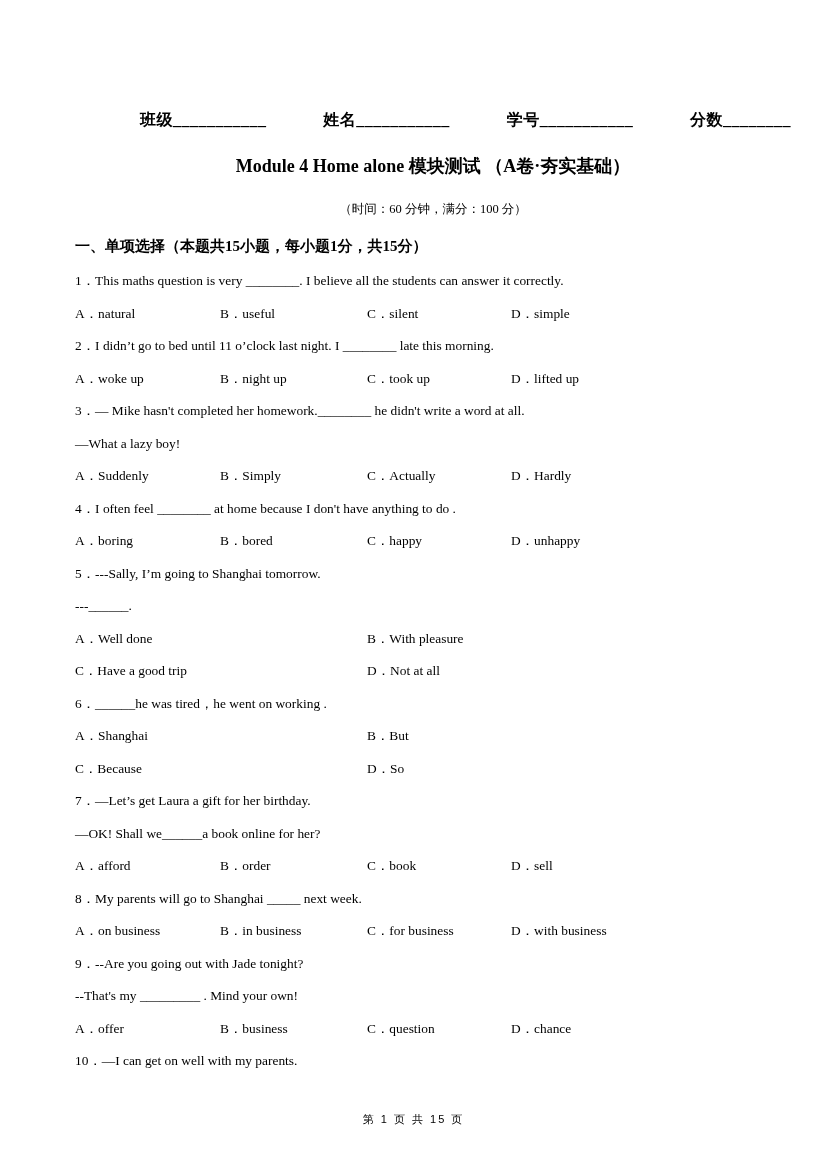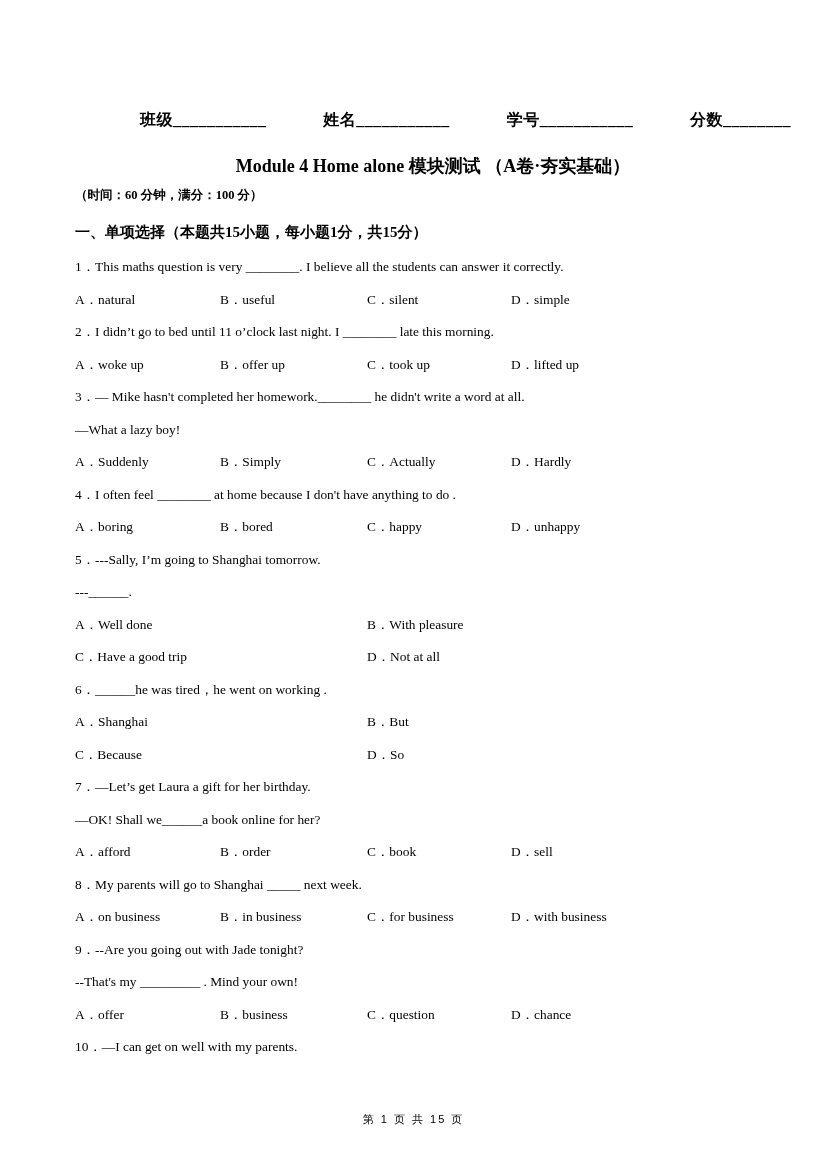--- a/index.html
+++ b/index.html
@@ -26,24 +26,24 @@
     letter-spacing: 0.5px;
   }
   .doc-title {
     margin-top: 14px;
     text-align: center;
     font-weight: bold;
     font-size: 18px;
     line-height: 34px;
   }
   .doc-subtitle {
-    margin-top: 0;
+    margin-top: 14px;
+    text-align: center;
     font-size: 12.5px;
     line-height: 24px;
-    font-weight: bold;
   }
   .section-title {
     margin-top: 10px;
     font-weight: bold;
     font-size: 15px;
     line-height: 30px;
   }
   .questions { margin-top: 4px; }
   .line {
     line-height: 32.5px;
@@ -84,21 +84,21 @@
 
     <div class="section-title">一、单项选择（本题共15小题，每小题1分，共15分）</div>
 
     <div class="questions">
         <div class="question">
           <div class="line qtext">1．This maths question is very ________. I believe all the students can answer it correctly.</div>
           <div class="line options cols4"><span class="option">A．natural</span><span class="option">B．useful</span><span class="option">C．silent</span><span class="option">D．simple</span></div>
         </div>
         <div class="question">
           <div class="line qtext">2．I didn’t go to bed until 11 o’clock last night. I ________ late this morning.</div>
-          <div class="line options cols4"><span class="option">A．woke up</span><span class="option">B．offer up</span><span class="option">C．took up</span><span class="option">D．lifted up</span></div>
+          <div class="line options cols4"><span class="option">A．woke up</span><span class="option">B．night up</span><span class="option">C．took up</span><span class="option">D．lifted up</span></div>
         </div>
         <div class="question">
           <div class="line qtext">3．— Mike hasn't completed her homework.________ he didn't write a word at all.</div>
           <div class="line qtext">—What a lazy boy!</div>
           <div class="line options cols4"><span class="option">A．Suddenly</span><span class="option">B．Simply</span><span class="option">C．Actually</span><span class="option">D．Hardly</span></div>
         </div>
         <div class="question">
           <div class="line qtext">4．I often feel ________ at home because I don't have anything to do .</div>
           <div class="line options cols4"><span class="option">A．boring</span><span class="option">B．bored</span><span class="option">C．happy</span><span class="option">D．unhappy</span></div>
         </div>

